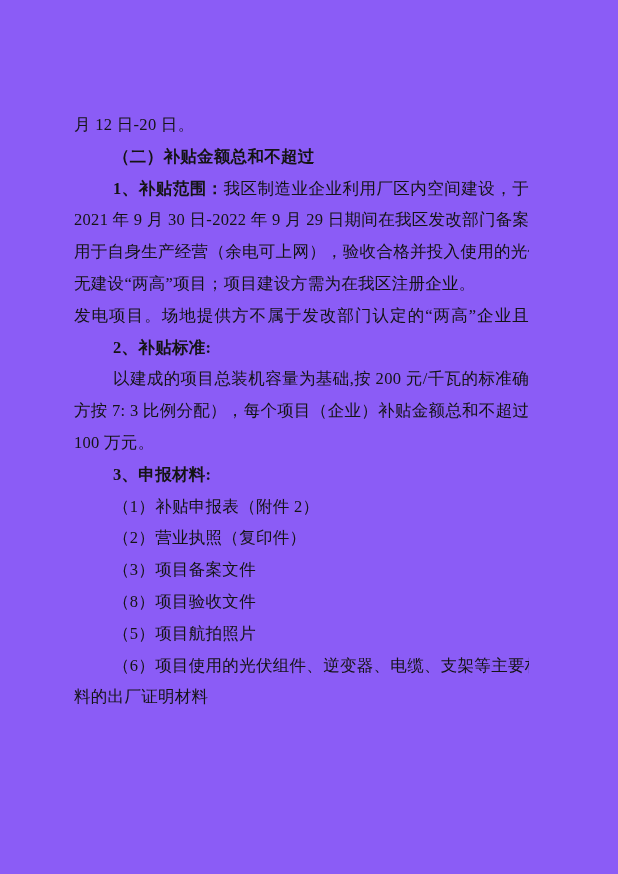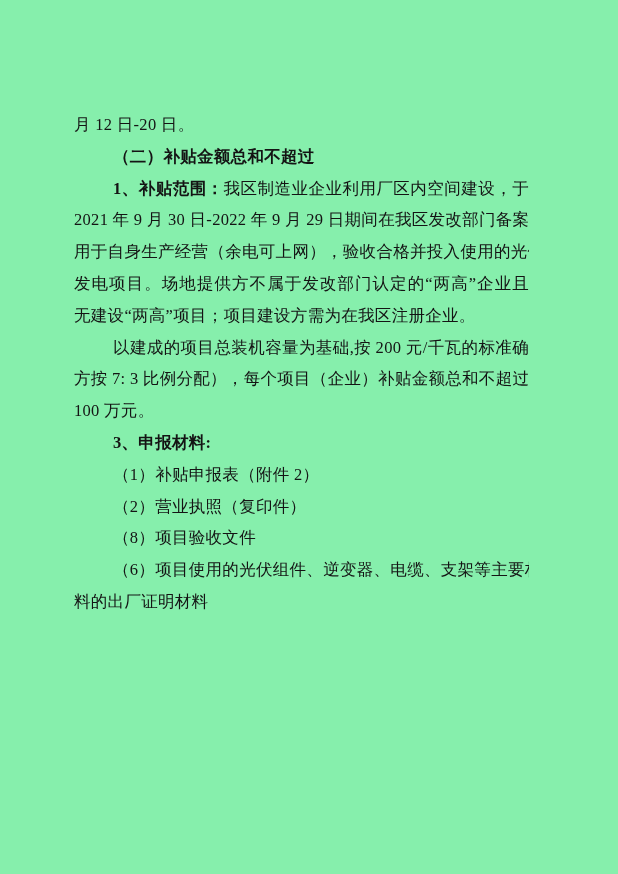--- a/index.html
+++ b/index.html
@@ -7,21 +7,21 @@
   body {
     position: relative;
     background: #ffffff;
     font-family: "Liberation Serif", "DejaVu Serif", serif;
     color: #141414;
     overflow: hidden;
   }
   .page {
     position: absolute;
     inset: 0;
-    background: #86efac;
+    background: #8b5cf6;
   }
   .content {
     position: absolute;
     left: 74px;
     top: 109px;
     width: 455px;
     overflow: hidden;
   }
   .line {
     height: 31.8px;
@@ -48,40 +48,43 @@
     <div class="line"><span class="b"></span><span>月 12 日-20 日。</span></div>
 
     <div class="line indent"><span class="b">（二）补贴金额总和不超过</span><span></span></div>
 
     <div class="line indent justify"><span class="b">1、补贴范围：</span><span>我区制造业企业利用厂区内空间建设，于</span></div>
 
     <div class="line justify"><span class="b"></span><span>2021 年 9 月 30 日-2022 年 9 月 29 日期间在我区发改部门备案，</span></div>
 
     <div class="line justify"><span class="b"></span><span>用于自身生产经营（余电可上网），验收合格并投入使用的光伏</span></div>
 
+    <div class="line"><span class="b"></span><span>无建设“两高”项目；项目建设方需为在我区注册企业。</span></div>
+
     <div class="line justify"><span class="b"></span><span>发电项目。场地提供方不属于发改部门认定的“两高”企业且</span></div>
 
-    <div class="line"><span class="b"></span><span>无建设“两高”项目；项目建设方需为在我区注册企业。</span></div>
-
+    <div class="line indent"><span class="b">2、补贴标准:</span><span></span></div>
 
     <div class="line indent justify"><span class="b"></span><span>以建成的项目总装机容量为基础,按 200 元/千瓦的标准确</span></div>
 
 
     <div class="line justify"><span class="b"></span><span>方按 7: 3 比例分配），每个项目（企业）补贴金额总和不超过</span></div>
 
     <div class="line"><span class="b"></span><span>100 万元。</span></div>
 
     <div class="line indent"><span class="b">3、申报材料:</span><span></span></div>
 
     <div class="line indent"><span class="b"></span><span>（1）补贴申报表（附件 2）</span></div>
 
     <div class="line indent"><span class="b"></span><span>（2）营业执照（复印件）</span></div>
 
+    <div class="line indent"><span class="b"></span><span>（3）项目备案文件</span></div>
 
     <div class="line indent"><span class="b"></span><span>（8）项目验收文件</span></div>
 
+    <div class="line indent"><span class="b"></span><span>（5）项目航拍照片</span></div>
 
     <div class="line indent justify"><span class="b"></span><span>（6）项目使用的光伏组件、逆变器、电缆、支架等主要材</span></div>
 
     <div class="line"><span class="b"></span><span>料的出厂证明材料</span></div>
 
   </div>
 </div>
 
 </body></html>

